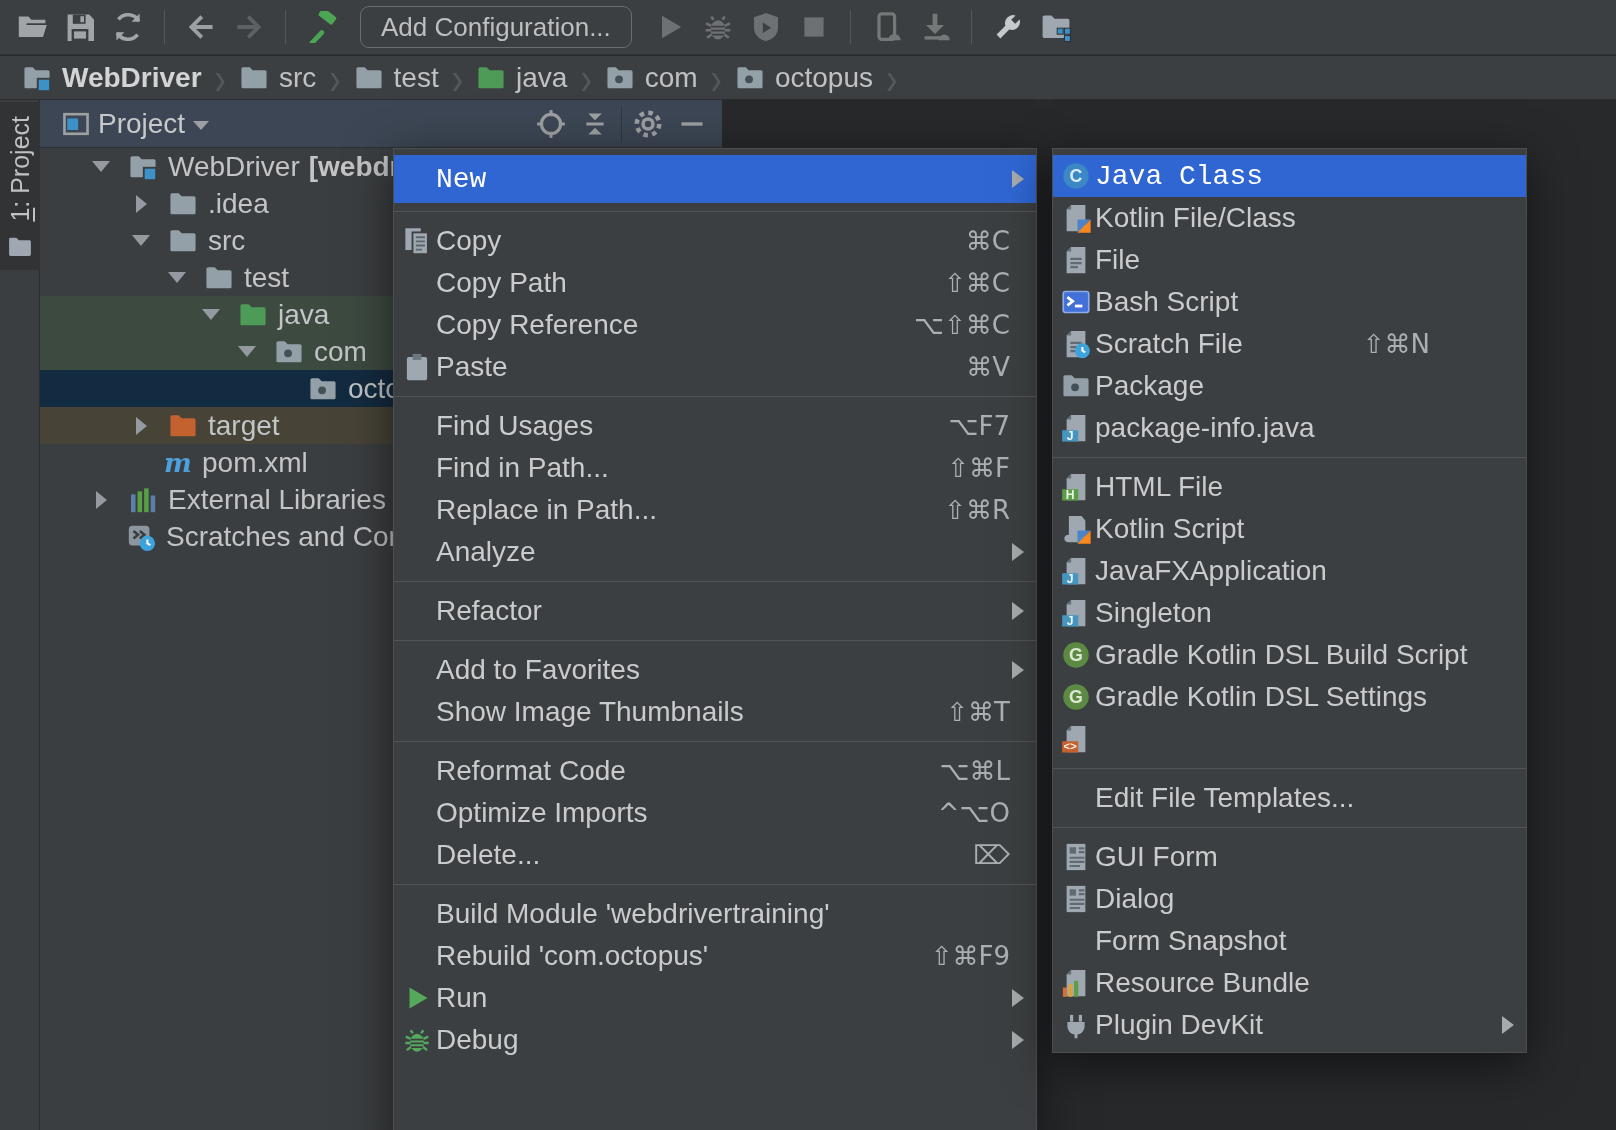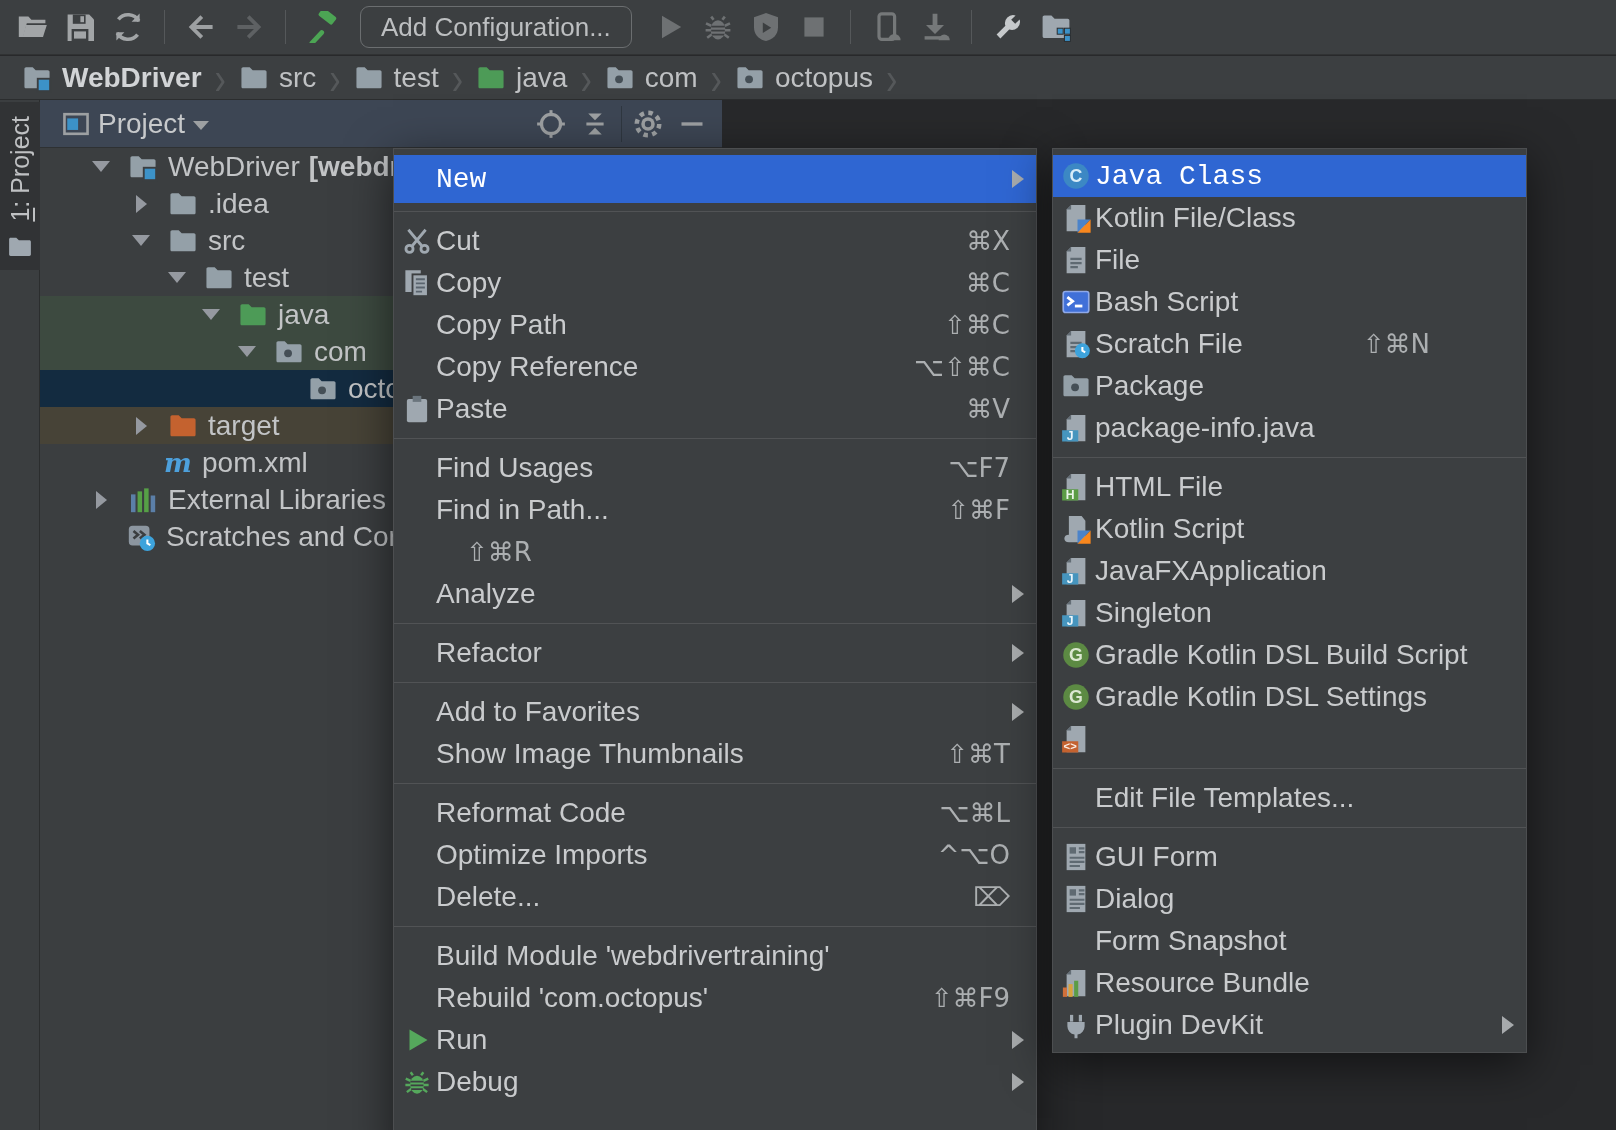--- a/index.html
+++ b/index.html
@@ -566,29 +566,20 @@
   <div class="menu" id="ctx">
     <div class="mi first sel">
       <span class="ic"></span>
       <span class="lbl">New</span>
       <span class="arr"></span>
     </div>
     <div class="msep"></div>
     <div class="mi">
       <span class="ic">
           <svg>
-            <use href="#s-scissors"></use>
-          </svg>
-        </span>
-      <span class="lbl">Cut</span>
-      <span class="sc">⌘X</span>
-    </div>
-    <div class="mi">
-      <span class="ic">
-          <svg>
             <use href="#s-copy"></use>
           </svg>
         </span>
       <span class="lbl">Copy</span>
       <span class="sc">⌘C</span>
     </div>
     <div class="mi">
       <span class="ic"></span>
       <span class="lbl">Copy Path</span>
       <span class="sc">⇧⌘C</span>
@@ -613,20 +604,21 @@
       <span class="lbl">Find Usages</span>
       <span class="sc">⌥F7</span>
     </div>
     <div class="mi">
       <span class="ic"></span>
       <span class="lbl">Find in Path...</span>
       <span class="sc">⇧⌘F</span>
     </div>
     <div class="mi">
       <span class="ic"></span>
+      <span class="lbl">Replace in Path...</span>
       <span class="sc">⇧⌘R</span>
     </div>
     <div class="mi">
       <span class="ic"></span>
       <span class="lbl">Analyze</span>
       <span class="arr"></span>
     </div>
     <div class="msep"></div>
     <div class="mi">
       <span class="ic"></span>

